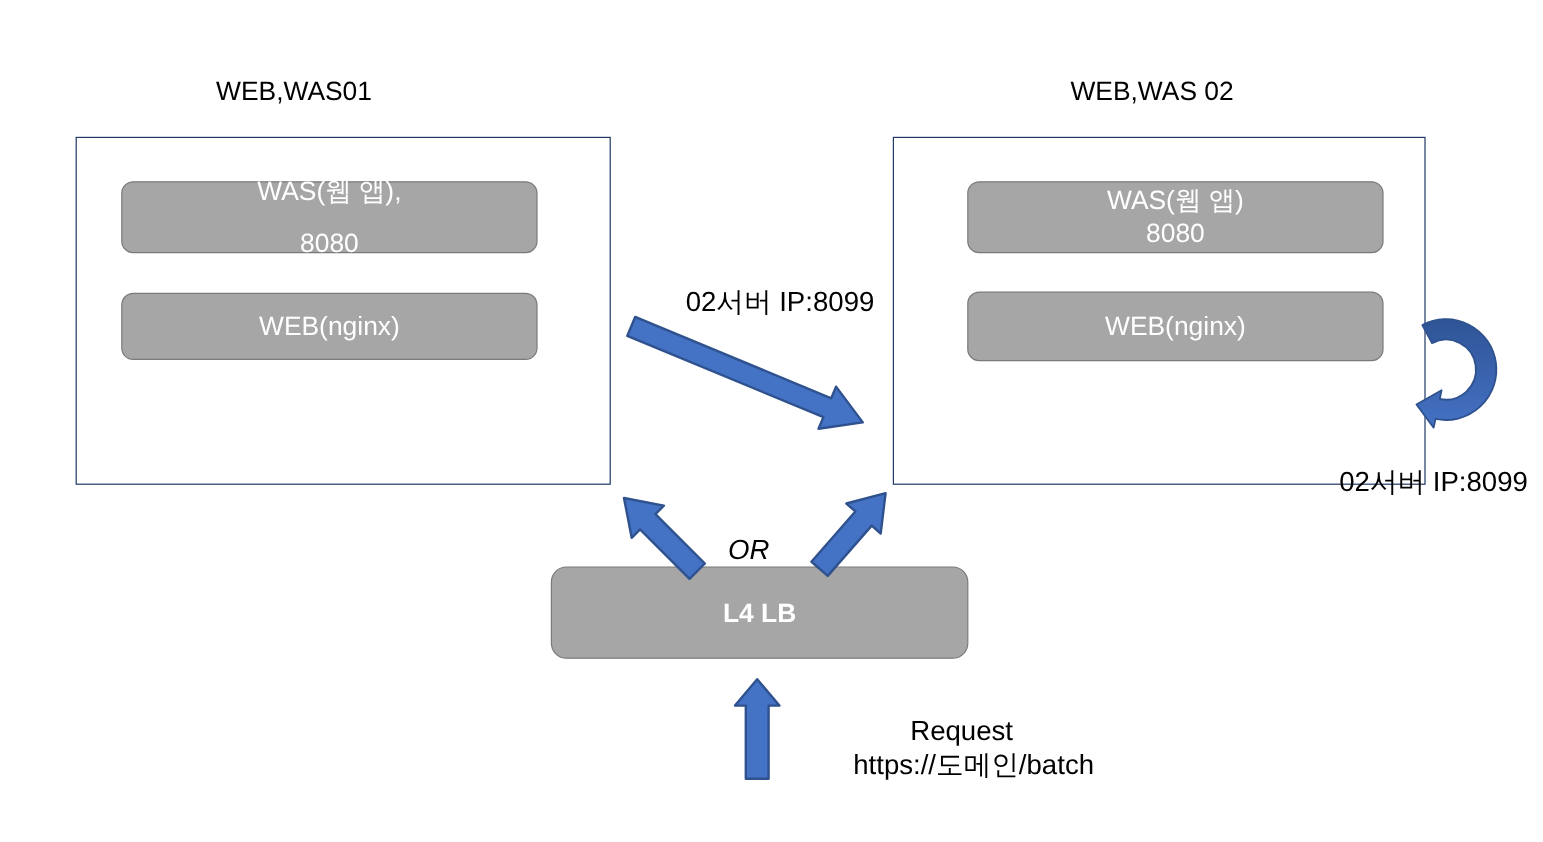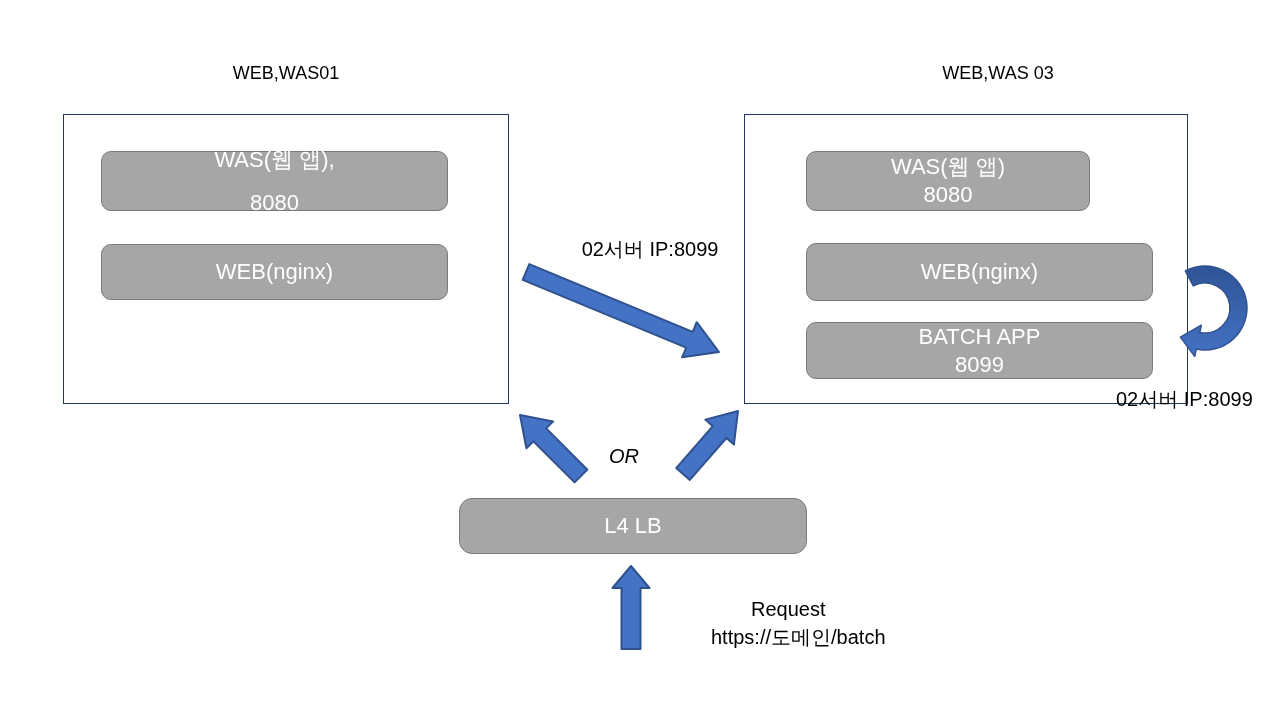--- a/index.html
+++ b/index.html
@@ -6,22 +6,21 @@
   #canvas{
     position:relative;
     width:1286px;height:702px;
     background:#fff;
     font-family:"Liberation Sans","DejaVu Sans",sans-serif;
     color:#000;
     overflow:hidden;
   }
   .abs{position:absolute;}
   .title{
-    font-size:18px;
-    text-align:center;
+    font-size:22px;
     white-space:nowrap;
     z-index:3;
   }
   .server-frame{
     background:#fff;
     border:1.5px solid var(--frame-stroke,#1f3864);
     box-sizing:border-box;
     z-index:1;
   }
   .node{
@@ -35,21 +34,21 @@
     display:flex;
     flex-direction:column;
     align-items:center;
     justify-content:center;
     text-align:center;
     z-index:2;
   }
   .node .ln{white-space:nowrap;}
   .lb-node{border-radius:13px;}
   .flow-label{
-    font-size:20px;
+    font-size:23px;
     white-space:nowrap;
     z-index:4;
   }
   #arrow-layer{position:absolute;left:0;top:0;z-index:3;}
   .arrow{
     fill:var(--arrow-fill,#4472c4);
     stroke:var(--arrow-stroke,#2f528f);
     stroke-width:2;
     stroke-linejoin:round;
   }
@@ -73,39 +72,35 @@
 
   <div class="abs node" style="left:101px;top:151px;width:347px;height:60px;gap:15px;">
     <span class="ln">WAS(웹 앱),</span>
     <span class="ln">8080</span>
   </div>
 
   <div class="abs node" style="left:101px;top:244px;width:347px;height:56px;">
     <span class="ln">WEB(nginx)</span>
   </div>
 
-  <div class="abs title" style="left:892px;top:63px;width:212px;">WEB,WAS 03</div>
+  <div class="abs title" style="left:892px;top:63px;width:212px;">WEB,WAS 02</div>
 
   <div class="abs server-frame" style="left:744px;top:114px;width:444px;height:290px;"></div>
 
-  <div class="abs node" style="left:806px;top:151px;width:284px;height:60px;">
+  <div class="abs node" style="left:806px;top:151px;width:347px;height:60px;">
     <span class="ln">WAS(웹 앱)</span>
     <span class="ln">8080</span>
   </div>
 
   <div class="abs node" style="left:806px;top:243px;width:347px;height:58px;">
     <span class="ln">WEB(nginx)</span>
   </div>
 
-  <div class="abs node" style="left:806px;top:322px;width:347px;height:57px;">
-    <span class="ln">BATCH APP</span>
-    <span class="ln">8099</span>
-  </div>
 
-  <div class="abs node lb-node" style="left:459px;top:498px;width:348px;height:56px;">
+  <div class="abs node lb-node" style="left:459px;top:472px;width:348px;height:77px;font-weight:bold;">
     <span class="ln">L4 LB</span>
   </div>
 
   <svg id="arrow-layer" width="1286" height="702" viewBox="0 0 1286 702">
     <defs>
       <linearGradient id="curveGrad" x1="0" y1="0" x2="0" y2="1">
         <stop class="stop-dark" offset="0"></stop>
         <stop class="stop-light" offset="1"></stop>
       </linearGradient>
     </defs>

